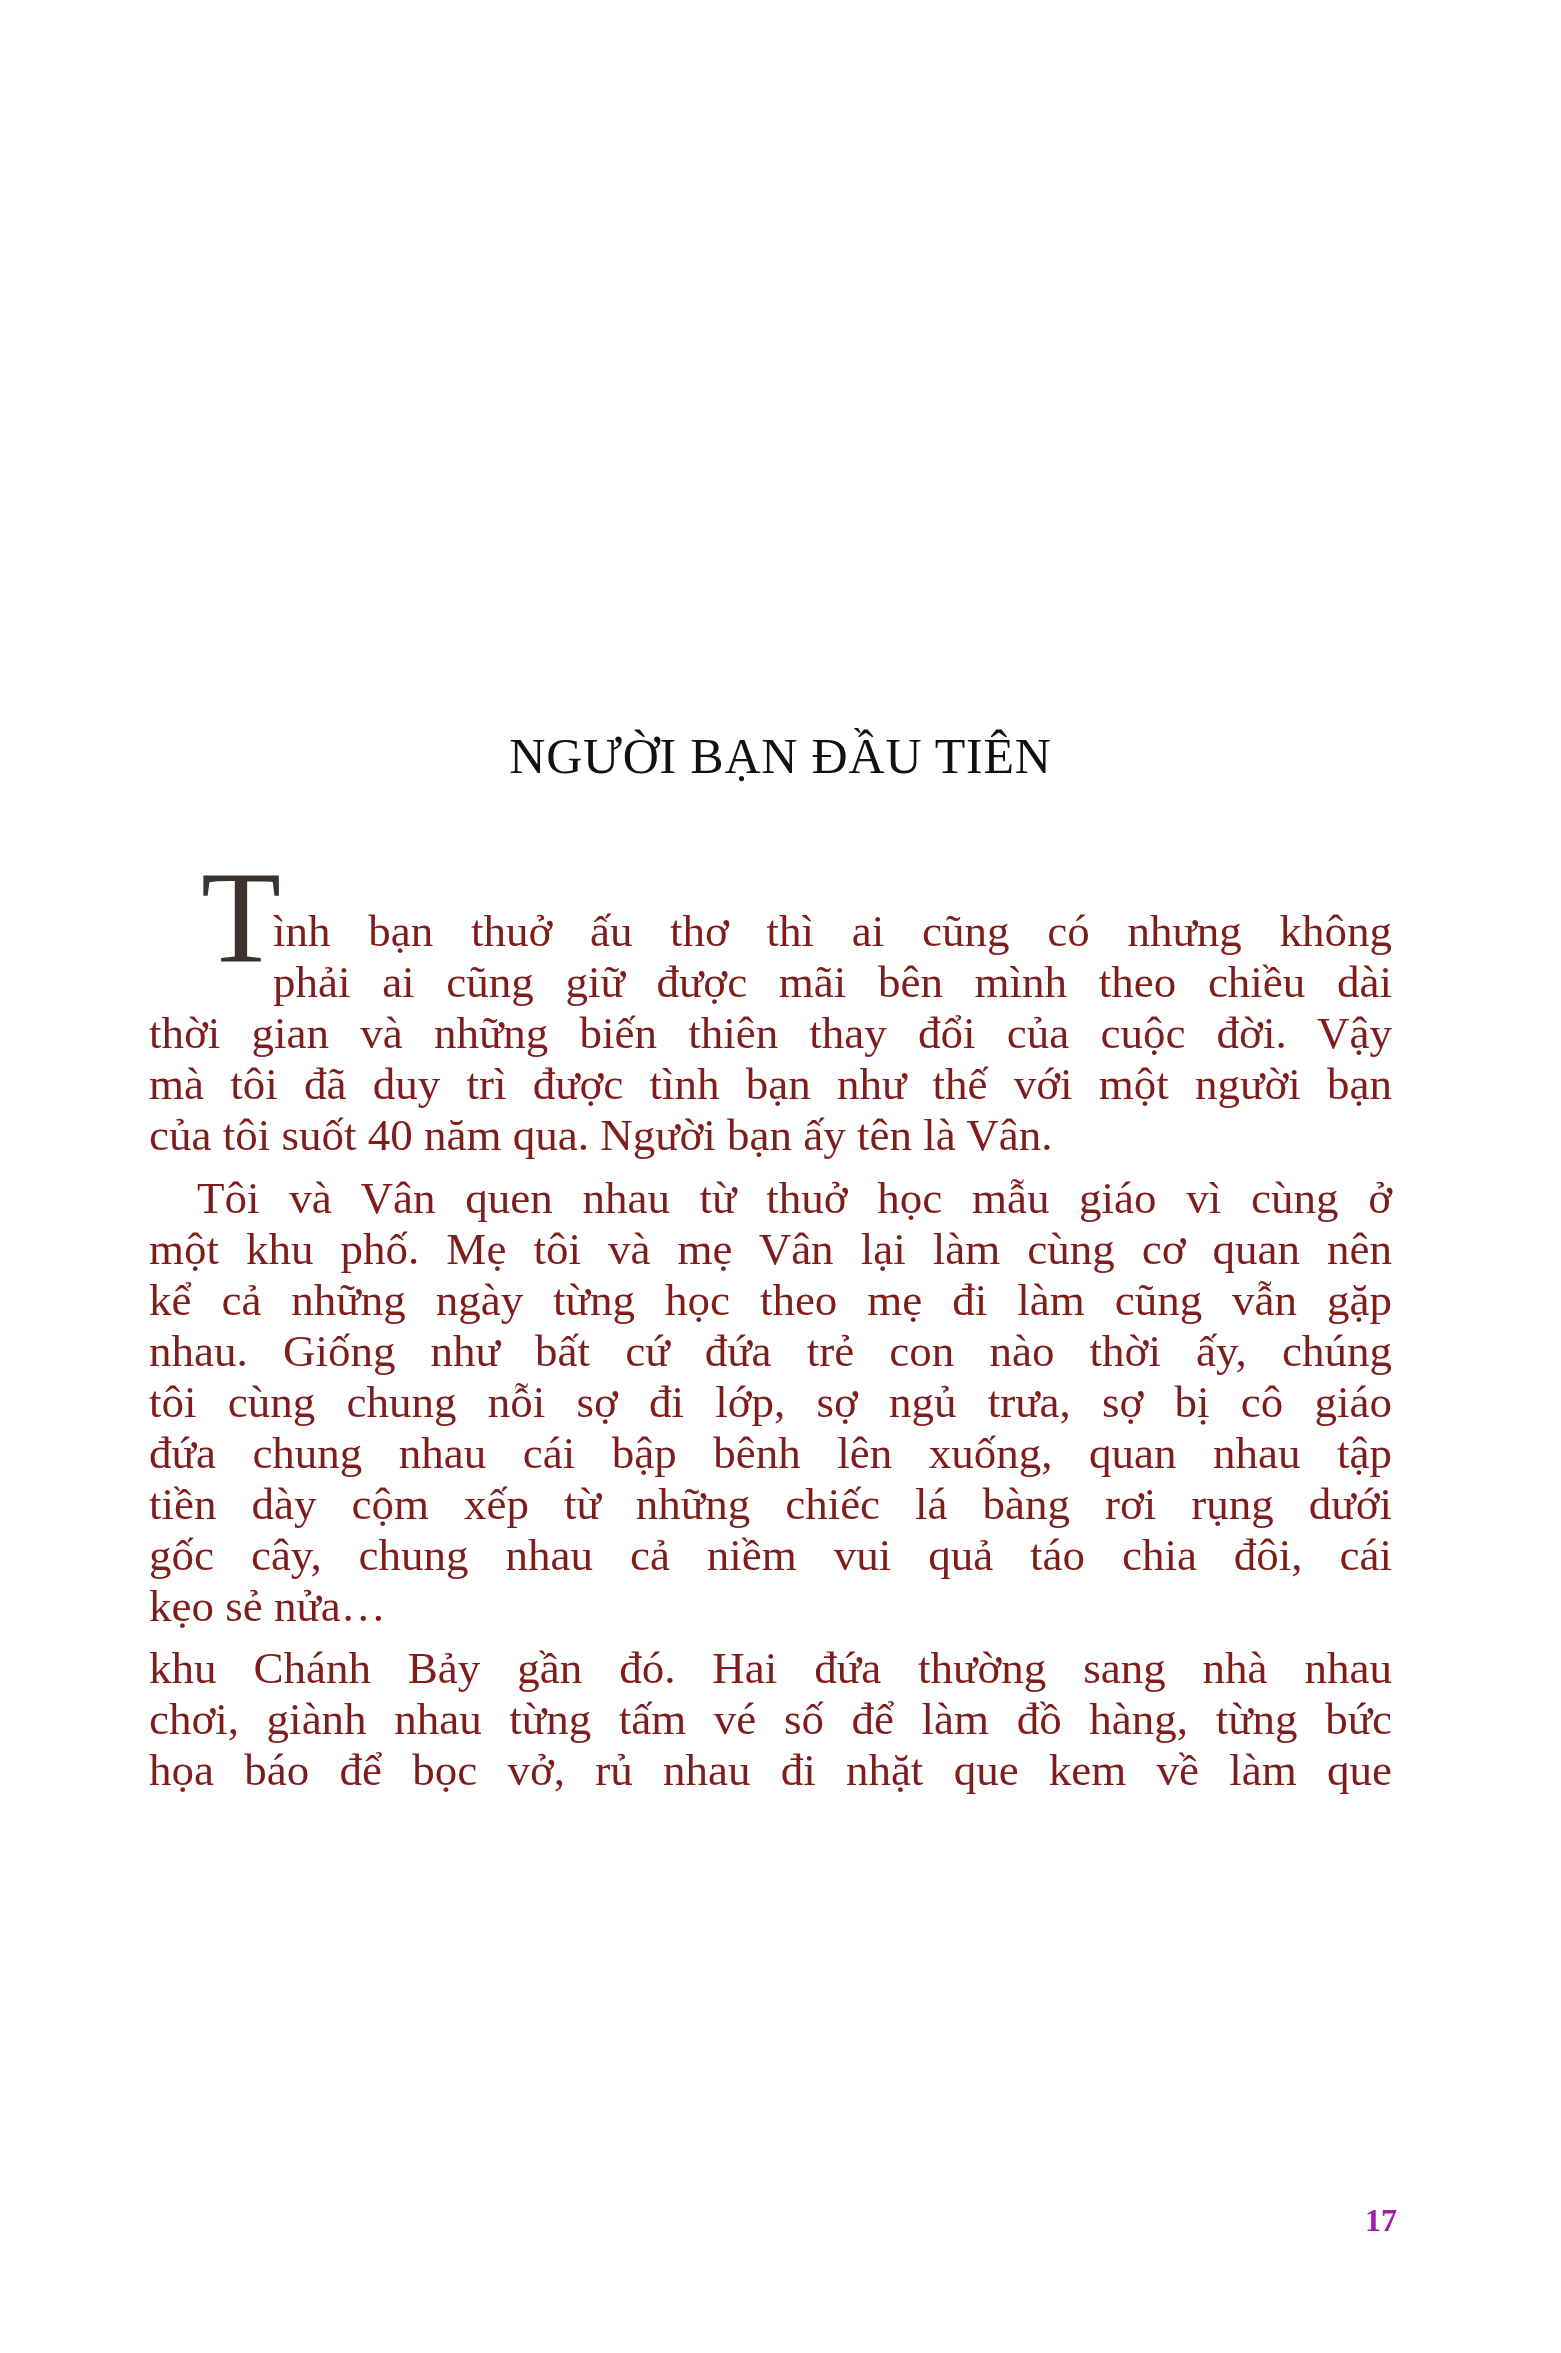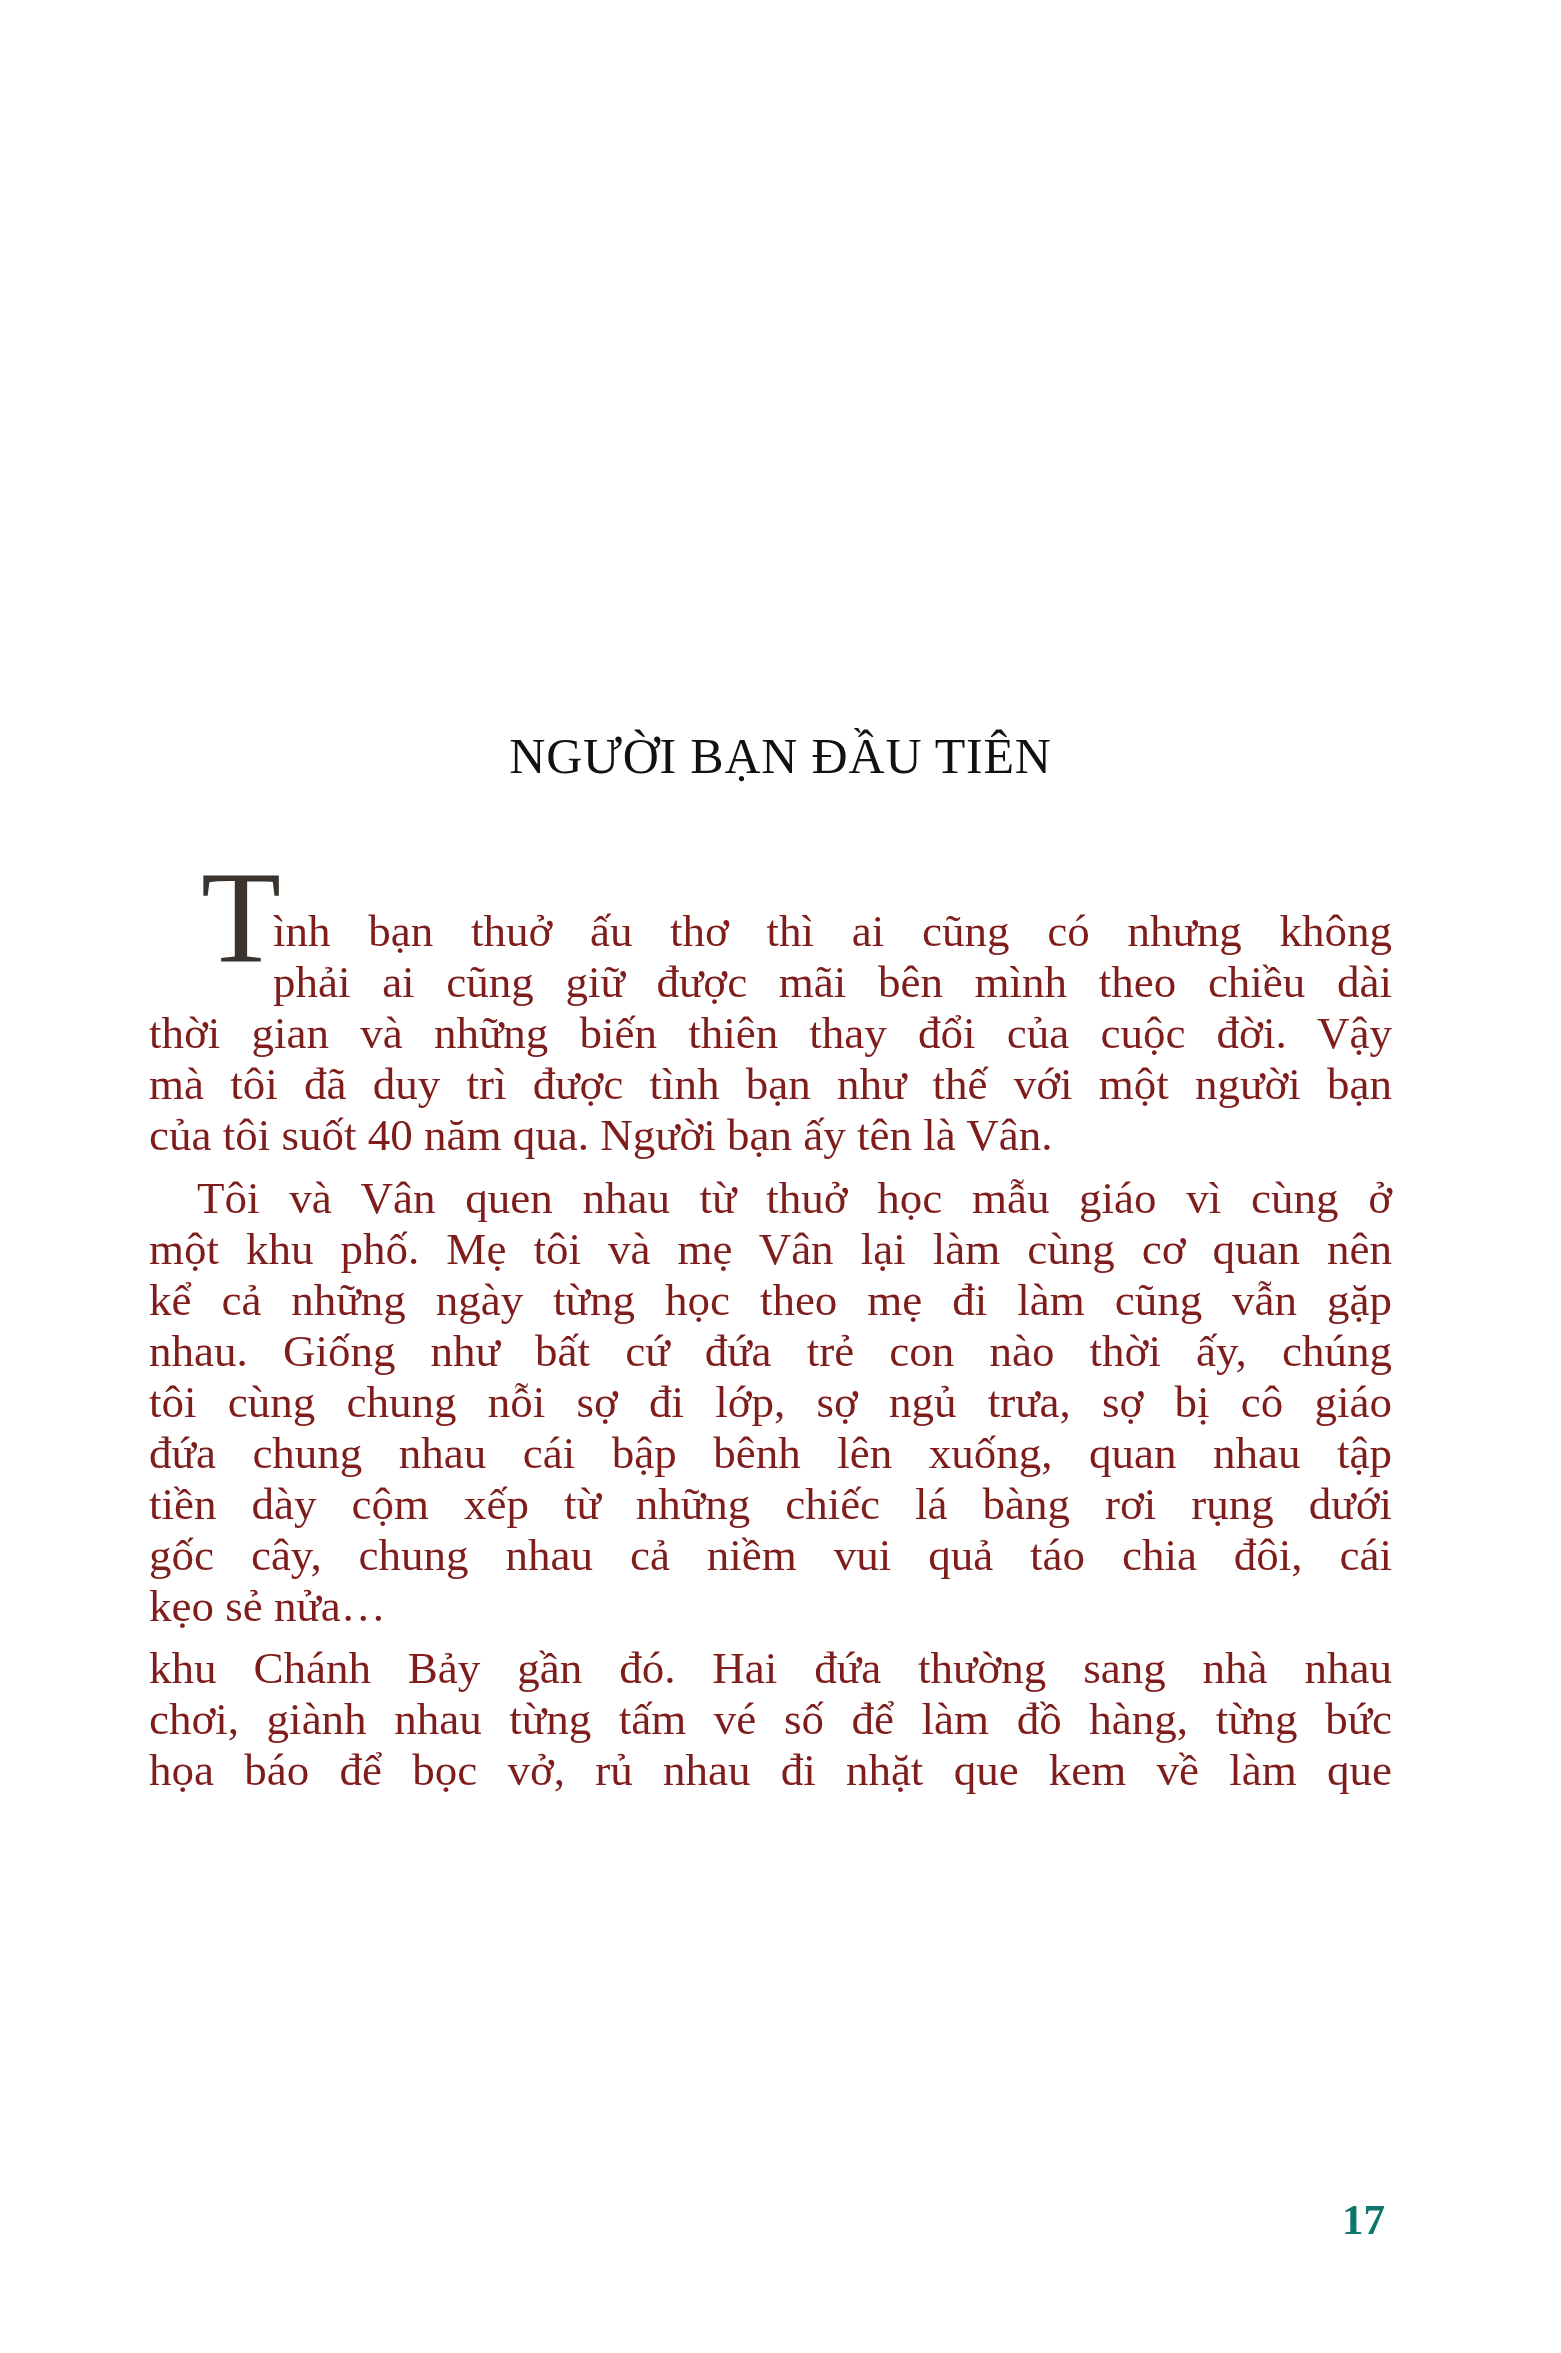--- a/index.html
+++ b/index.html
@@ -64,26 +64,26 @@
       position: absolute;
       left: 201px;
       top: 864px;
       font-size: 131px;
       line-height: 108px;
       color: #3a332e;
       font-family: "Liberation Serif", "DejaVu Serif", serif;
     }
     .page-number {
       position: absolute;
-      right: 176px;
+      right: 164px;
       top: 2195px;
-      font-size: 43px;
+      font-size: 32px;
       line-height: 50px;
       font-weight: bold;
-      color: #0f766e;
+      color: #a21caf;
     }
   </style>
 </head>
 <body>
 
 <div class="page">
 
   <h1 class="chapter-title">NGƯỜI BẠN ĐẦU TIÊN</h1>
 
   <span class="drop-cap">T</span>

